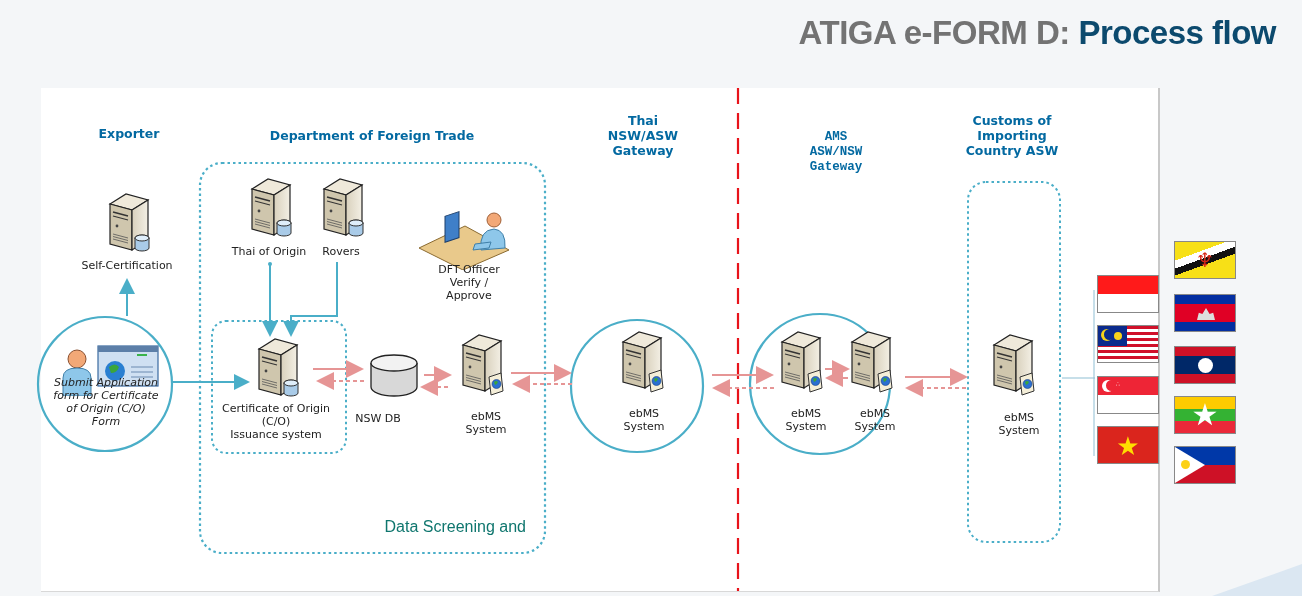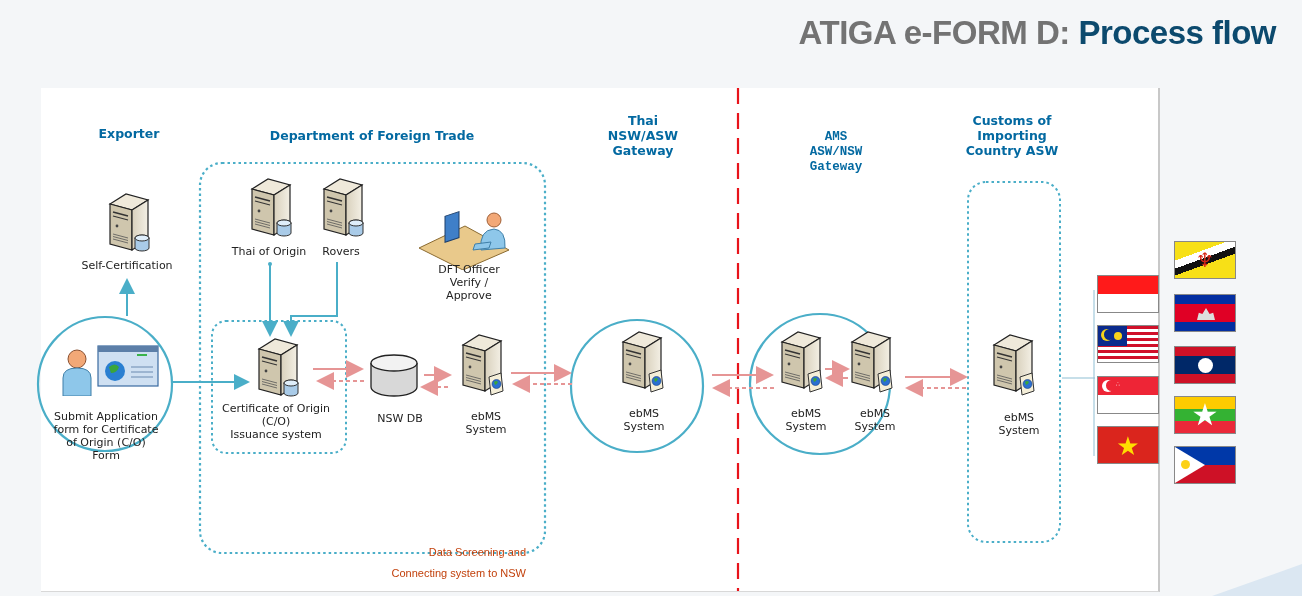--- a/index.html
+++ b/index.html
@@ -4,21 +4,21 @@
 <style>
   html,body{margin:0;padding:0;}
   body{width:1302px;height:596px;position:relative;overflow:hidden;background:#f4f6f8;font-family:"DejaVu Sans",sans-serif;}
   .slide-title{position:absolute;top:14px;right:26px;font-family:"Liberation Sans",sans-serif;font-weight:bold;font-size:33px;letter-spacing:-0.5px;white-space:nowrap;}
   .title-main{color:#737373;}
   .title-accent{color:#0c4a6e;}
   .canvas{position:absolute;left:41px;top:88px;width:1117px;height:503px;background:#ffffff;border-right:2px solid #c8c8c8;border-bottom:1px solid #d8d8d8;}
   .corner{position:absolute;right:0;bottom:0;width:0;height:0;border-left:90px solid transparent;border-bottom:32px solid #dbe7f2;}
   .lbl{position:absolute;font-family:"DejaVu Sans",sans-serif;font-size:11px;color:#222;text-align:center;line-height:13px;white-space:nowrap;transform:translateX(-50%);}
   .hdr{position:absolute;font-family:"DejaVu Sans",sans-serif;font-weight:bold;font-size:12.5px;color:#0369a1;text-align:center;line-height:15px;white-space:nowrap;transform:translateX(-50%);}
-  .note{position:absolute;font-family:"Liberation Sans",sans-serif;font-size:11px;color:#c2410c;text-align:right;line-height:21px;white-space:nowrap;margin-top:26px;}
+  .note{position:absolute;font-family:"Liberation Sans",sans-serif;font-size:16px;color:#0f766e;text-align:right;line-height:21px;white-space:nowrap;}
   .icon{position:absolute;}
   .flag{position:absolute;width:62px;height:38px;border:1px solid #888;box-sizing:border-box;overflow:hidden;}
   svg.lines{position:absolute;left:0;top:0;}
 </style>
 </head>
 <body>
 
 <div class="slide-title">
   <span class="title-main">ATIGA e-FORM D:</span>
   <span class="title-accent">Process flow</span>
@@ -159,42 +159,42 @@
 <svg class="icon" style="left:97px;top:345px;" width="62" height="42" viewBox="0 0 62 42">
   <rect x="1" y="1" width="60" height="40" fill="#cfe0f2" stroke="#3a6aa0" stroke-width="1.2"></rect>
   <rect x="1" y="1" width="60" height="6" fill="#5c7fa8"></rect>
   <rect x="40" y="9" width="10" height="2" fill="#3ab34a"></rect>
   <circle cx="18" cy="26" r="10" fill="#2a7fd1"></circle>
   <path d="M12,22 q6,-5 10,0 q-2,6 -8,6z" fill="#3ba53b"></path>
   <line x1="34" y1="22" x2="56" y2="22" stroke="#6a8ab0"></line>
   <line x1="34" y1="27" x2="56" y2="27" stroke="#6a8ab0"></line>
   <line x1="34" y1="32" x2="56" y2="32" stroke="#6a8ab0"></line>
 </svg>
-<div class="lbl" style="left:106px;top:410px;">
+<div class="lbl" style="left:106px;top:376px;font-style:italic;">
   <div>Submit Application</div>
     <div>form for Certificate</div>
     <div>of Origin (C/O)</div>
     <div>Form</div>
 </div>
 
 <svg class="icon" style="left:253px;top:337px;" width="50" height="64" viewBox="0 0 50 64">
     <use href="#server"></use>
     <use href="#dbbadge"></use>
   </svg>
 <div class="lbl" style="left:276px;top:402px;">
   <div>Certificate of Origin</div>
     <div>(C/O)</div>
     <div>Issuance system</div>
 </div>
 
 <svg class="icon" style="left:369px;top:353px;" width="50" height="46" viewBox="0 0 50 46">
   <path d="M2,10 L2,34 A23,9 0 0 0 48,34 L48,10" fill="#d8d8d8" stroke="#222" stroke-width="1.3"></path>
   <ellipse cx="25" cy="10" rx="23" ry="8" fill="#f2f2f2" stroke="#222" stroke-width="1.3"></ellipse>
 </svg>
-<div class="lbl" style="left:400px;top:412px;">NSW DB</div>
+<div class="lbl" style="left:378px;top:412px;">NSW DB</div>
 
 <svg class="icon" style="left:457px;top:333px;" width="50" height="66" viewBox="0 0 50 66">
     <use href="#server"></use>
     <use href="#globebadge"></use>
   </svg>
 <div class="lbl" style="left:486px;top:410px;">
   <div>ebMS</div>
     <div>System</div>
 </div>
 
@@ -228,21 +228,20 @@
     <use href="#server"></use>
     <use href="#globebadge"></use>
   </svg>
 <div class="lbl" style="left:1019px;top:411px;">
   <div>ebMS</div>
     <div>System</div>
 </div>
 
 <div class="note" style="right:776px;top:516px;">
   <div>Data Screening and</div>
-    <div>Connecting system to NSW</div>
 </div>
 
 <div class="flag" style="left:1097px;top:275px;background:linear-gradient(#ff1a1a 50%,#fff 50%);"></div>
 <div class="flag" style="left:1097px;top:325px;background:repeating-linear-gradient(#d0102a 0 3px,#fff 3px 6px);">
   <div style="position:absolute;left:0;top:0;width:29px;height:20px;background:#0a2a8c;"></div>
   <div style="position:absolute;left:3px;top:3px;width:12px;height:12px;border-radius:50%;background:#f7d21b;"></div>
   <div style="position:absolute;left:6px;top:3px;width:11px;height:11px;border-radius:50%;background:#0a2a8c;"></div>
   <div style="position:absolute;left:16px;top:6px;width:8px;height:8px;border-radius:50%;background:#f7d21b;"></div>
 </div>
 <div class="flag" style="left:1097px;top:376px;background:linear-gradient(#ee2536 50%,#fff 50%);">

